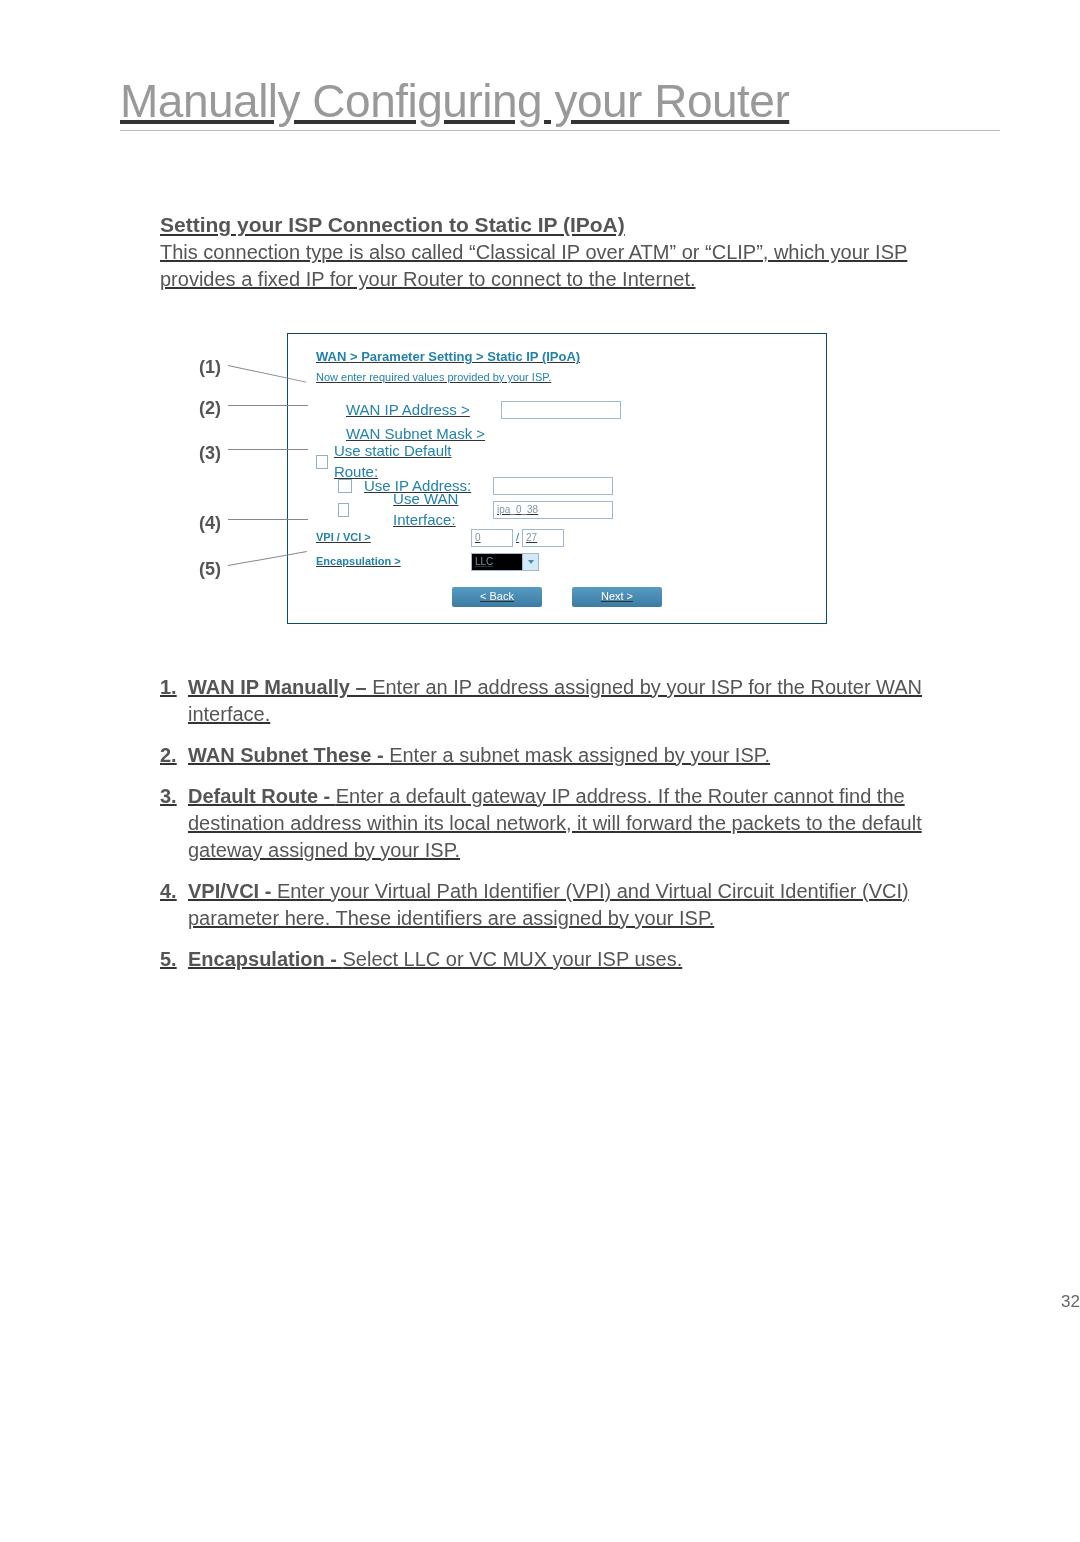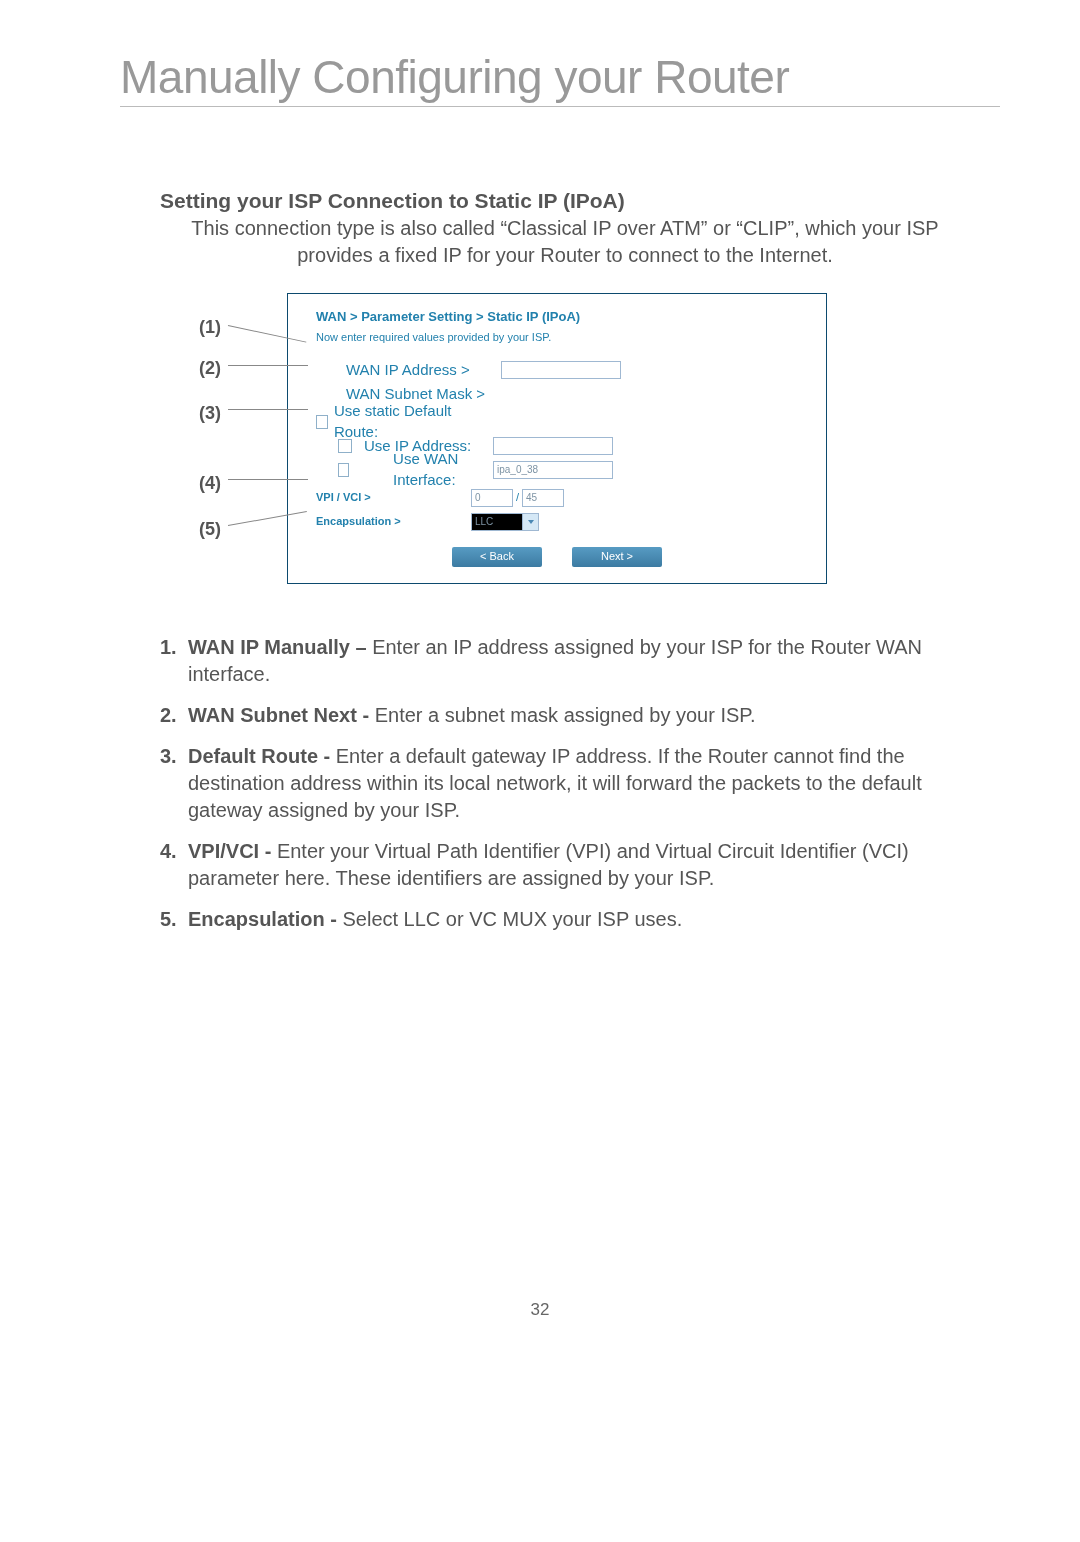--- a/index.html
+++ b/index.html
@@ -7,22 +7,23 @@
     padding: 0;
     font-family: Arial, Helvetica, sans-serif;
     background: #fff;
     color: #333;
   }
   .page {
     width: 1080px;
     height: 1348px;
     margin: 0 auto;
     box-sizing: border-box;
-    padding: 40px 80px 40px 120px;
+    padding: 64px 80px 40px 120px;
     position: relative;
+    text-decoration: underline;
   }
   .main-heading {
     font-size: 46px;
     color: #999;
     font-weight: 400;
     margin: 10px 0 2px 0;
     letter-spacing: -0.5px;
   }
   .heading-rule {
     border: none;
@@ -35,22 +36,21 @@
     font-size: 20px;
     color: #555;
     line-height: 1.35;
   }
   .section-title {
     font-weight: bold;
     color: #555;
     font-size: 21px;
   }
   .section-text {
-    margin-bottom: 24px;
-    text-align: center;
+    margin-bottom: 40px;
   }
 
   
   .panel-wrap {
     position: relative;
     margin: 0 auto 50px auto;
     width: 700px;
     text-align: left;
   }
   .callout {
@@ -186,23 +186,23 @@
   }
   .num-list .num {
     font-weight: bold;
     flex: 0 0 28px;
   }
   .num-list .li-body { flex:1; }
   .li-title { font-weight:bold; }
 
   .pagenum {
     position:absolute;
-    bottom:28px;
+    bottom:36px;
     left:0; right:0;
-    text-align:center;
+    text-align:right;
     font-size:17px;
     color:#666;
   }
 </style>
 </head>
 <body>
 
 <div class="page">
 
   <h1 class="main-heading">Manually Configuring your Router</h1>
@@ -260,42 +260,42 @@
             <span class="chk"></span>
             <span>Use WAN Interface:</span>
           </div>
           <div class="txt">ipa_0_38</div>
         </div>
 
         <div class="panel-row">
           <div class="panel-label bold">VPI / VCI &gt;</div>
           <div class="txt small">0</div>
           <span class="slash">/</span>
-          <div class="txt small">45</div>
+          <div class="txt small">27</div>
         </div>
         <div class="panel-row">
           <div class="panel-label bold">Encapsulation &gt;</div>
           <div class="select">LLC</div>
         </div>
 
         <div class="btn-row">
           <div class="btn">&lt; Back</div>
           <div class="btn">Next &gt;</div>
         </div>
       </div>
     </div>
 
     <ol class="num-list">
       <li>
         <span class="num">1.</span>
         <span class="li-body"><span class="li-title">WAN IP Manually – </span><span>Enter an IP address assigned by your ISP for the Router WAN interface.</span></span>
       </li>
       <li>
         <span class="num">2.</span>
-        <span class="li-body"><span class="li-title">WAN Subnet Next - </span><span>Enter a subnet mask assigned by your ISP.</span></span>
+        <span class="li-body"><span class="li-title">WAN Subnet These - </span><span>Enter a subnet mask assigned by your ISP.</span></span>
       </li>
       <li>
         <span class="num">3.</span>
         <span class="li-body"><span class="li-title">Default Route - </span><span>Enter a default gateway IP address. If the Router cannot find the destination address within its local network, it will forward the packets to the default gateway assigned by your ISP.</span></span>
       </li>
       <li>
         <span class="num">4.</span>
         <span class="li-body"><span class="li-title">VPI/VCI - </span><span>Enter your Virtual Path Identifier (VPI) and Virtual Circuit Identifier (VCI) parameter here. These identifiers are assigned by your ISP.</span></span>
       </li>
       <li>

